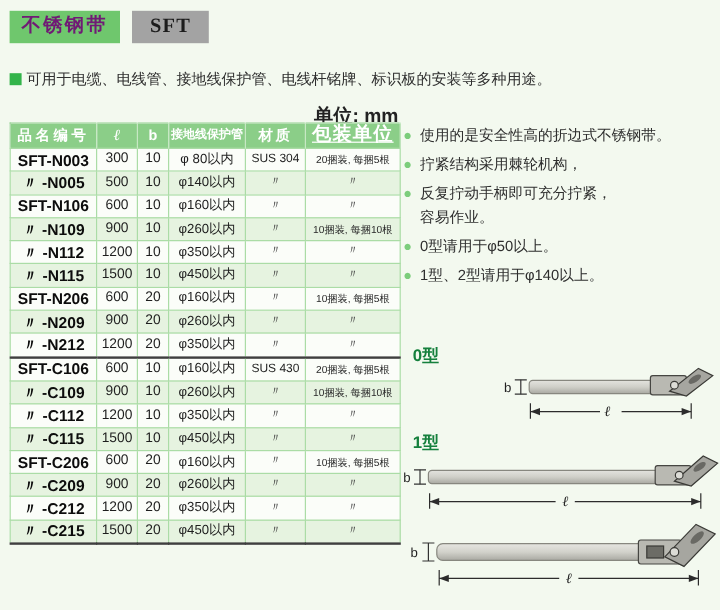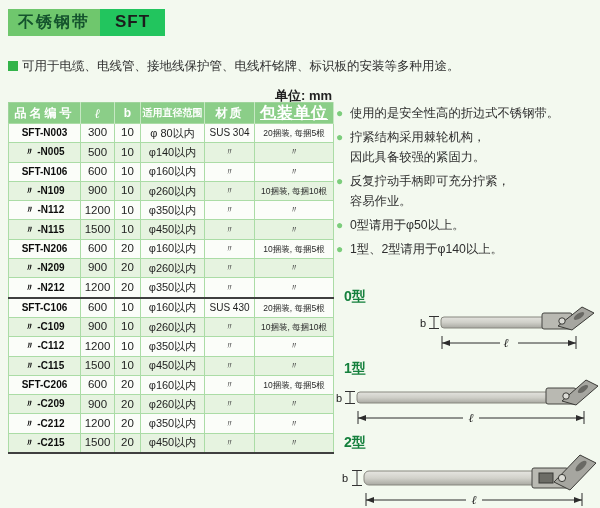--- a/index.html
+++ b/index.html
@@ -5,32 +5,32 @@
   html,body{margin:0;padding:0;}
   body{
     width:600px;height:508px;position:relative;overflow:hidden;
     background:#f3f9ef;
     font-family:"Liberation Sans","DejaVu Sans",sans-serif;
     color:#2b2b2b;
   }
   
   .hdr{position:absolute;top:9px;left:8px;display:flex;align-items:stretch;}
   .hdr-green{
-    background:#6fc76d;color:#14532d;font-weight:bold;font-size:16px;
+    background:#6fc76d;color:#701a75;font-weight:bold;font-size:16px;
     padding:3px 10px 4px;letter-spacing:2px;line-height:1.2;
   }
   .hdr-light{
-    background:#22c55e;color:#1c1c1c;font-weight:bold;font-size:17px;
-    padding:3px 15px 4px;margin-left:0;letter-spacing:1px;line-height:1.2;
+    background:#a3a3a3;color:#1c1c1c;font-weight:bold;font-size:17px;
+    padding:3px 15px 4px;margin-left:10px;letter-spacing:1px;line-height:1.2;font-family:Liberation Serif, serif;
   }
   
   .intro{position:absolute;top:58px;left:8px;font-size:12.5px;color:#2e2e2e;white-space:nowrap;}
   .intro .sq{display:inline-block;width:10px;height:10px;background:#33b44a;margin-right:4px;vertical-align:-1px;}
   
-  .unit{position:absolute;top:87px;left:8px;width:324px;text-align:right;font-size:13px;font-weight:bold;color:#222;}
+  .unit{position:absolute;top:87px;left:8px;width:324px;text-align:right;font-size:16px;font-weight:bold;color:#222;}
   
   table.spec{
     position:absolute;top:102px;left:8px;width:325px;
     border-collapse:collapse;table-layout:fixed;
     border:1px solid #9fd49c;border-bottom:2px solid #3f3f3f;
     background:#fbfdf9;
   }
   table.spec th{
     background:#8bce88;color:#ffffff;font-weight:bold;height:20px;
     border-right:1px solid #c7e8c4;padding:0;line-height:1;
@@ -40,21 +40,21 @@
   table.spec th.h-b{font-size:12px;}
   table.spec th.h-dia{font-size:10px;letter-spacing:0;}
   table.spec th.h-mat{font-size:12px;letter-spacing:2px;}
   table.spec th.h-pkg{font-size:16px;letter-spacing:1px;text-decoration:underline;}
   table.spec td{
     height:18.3px;padding:0 2px;text-align:center;line-height:1;
     border:1px solid #abdca6;
   }
   tr.alt td{background:#e6f3e0;}
   tr.sep-dark td{border-top:2px solid #3f3f3f;}
-  td.c-code{font-weight:bold;font-size:10px;color:#0c0c0c;letter-spacing:0;}
+  td.c-code{font-weight:bold;font-size:13px;color:#0c0c0c;letter-spacing:0;}
   td.c-num{font-size:11.5px;color:#1e1e1e;}
   td.c-dia{font-size:11px;color:#1e1e1e;}
   td.c-mat{font-size:10px;color:#1e1e1e;}
   td.c-pkg{font-size:8.5px;color:#2a2a2a;}
   td.ditto{font-size:10px;color:#444;}
   
   .notes{position:absolute;top:106px;left:336px;width:264px;list-style:none;margin:0;padding:0;}
   .notes li{position:relative;font-size:12.3px;line-height:1.3;color:#2e2e2e;padding-left:14px;margin-bottom:8px;white-space:nowrap;}
   .notes li .dot{position:absolute;left:0;top:0;color:#7ccd7c;font-size:12px;}
   .notes li.cont{margin-top:-4px;}
@@ -87,21 +87,21 @@
       <col style="width:26px">
     <col style="width:64px">
       <col style="width:50px">
       <col style="width:79px">
   </colgroup>
   <thead>
     <tr>
       <th class="h-code">品名编号</th>
       <th class="h-l">ℓ</th>
       <th class="h-b">b</th>
-      <th class="h-dia">适用直径范围</th>
+      <th class="h-dia">接地线保护管</th>
       <th class="h-mat">材质</th>
       <th class="h-pkg">包装单位</th>
     </tr>
   </thead>
   <tbody>
     <tr>
       <td class="c-code">SFT-N003</td>
       <td class="c-num">300</td>
       <td class="c-num">10</td>
       <td class="c-dia">φ 80以内</td>
@@ -235,21 +235,20 @@
       <td class="c-dia">φ450以内</td>
       <td class="c-mat ditto">〃</td>
       <td class="c-pkg ditto">〃</td>
     </tr>
   </tbody>
 </table>
 
 <ul class="notes">
   <li><span class="dot">●</span><span>使用的是安全性高的折边式不锈钢带。</span></li>
   <li><span class="dot">●</span><span>拧紧结构采用棘轮机构，</span></li>
-  <li class="cont"><span>因此具备较强的紧固力。</span></li>
   <li><span class="dot">●</span><span>反复拧动手柄即可充分拧紧，</span></li>
   <li class="cont"><span>容易作业。</span></li>
   <li><span class="dot">●</span><span>0型请用于φ50以上。</span></li>
   <li><span class="dot">●</span><span>1型、2型请用于φ140以上。</span></li>
 </ul>
 
 <div class="diagrams">
 
   <div class="diagram">
     <div class="dlabel">0型</div>
@@ -315,21 +314,20 @@
         <line x1="22" y1="40" x2="127" y2="40"></line>
           <line x1="143" y1="40" x2="248" y2="40"></line>
       </g>
       <polygon points="22,40 30,37 30,43" fill="#2c2c2c"></polygon>
       <polygon points="248,40 240,37 240,43" fill="#2c2c2c"></polygon>
       <text class="dimtext" x="135" y="44" text-anchor="middle">ℓ</text>
     </svg>
   </div>
 
   <div class="diagram">
-    <div class="dlabel">2型</div>
     <svg width="264" height="60" viewBox="0 0 264 60">
       <defs>
         <linearGradient id="band2" x1="0" y1="0" x2="0" y2="1">
           <stop offset="0" stop-color="#e6e6e1"></stop>
             <stop offset="0.5" stop-color="#d2d2cb"></stop>
             <stop offset="1" stop-color="#a9a9a2"></stop>
         </linearGradient>
       </defs>
       <text class="btext" x="6" y="30">b</text>
       <g stroke="#333" stroke-width="1">

